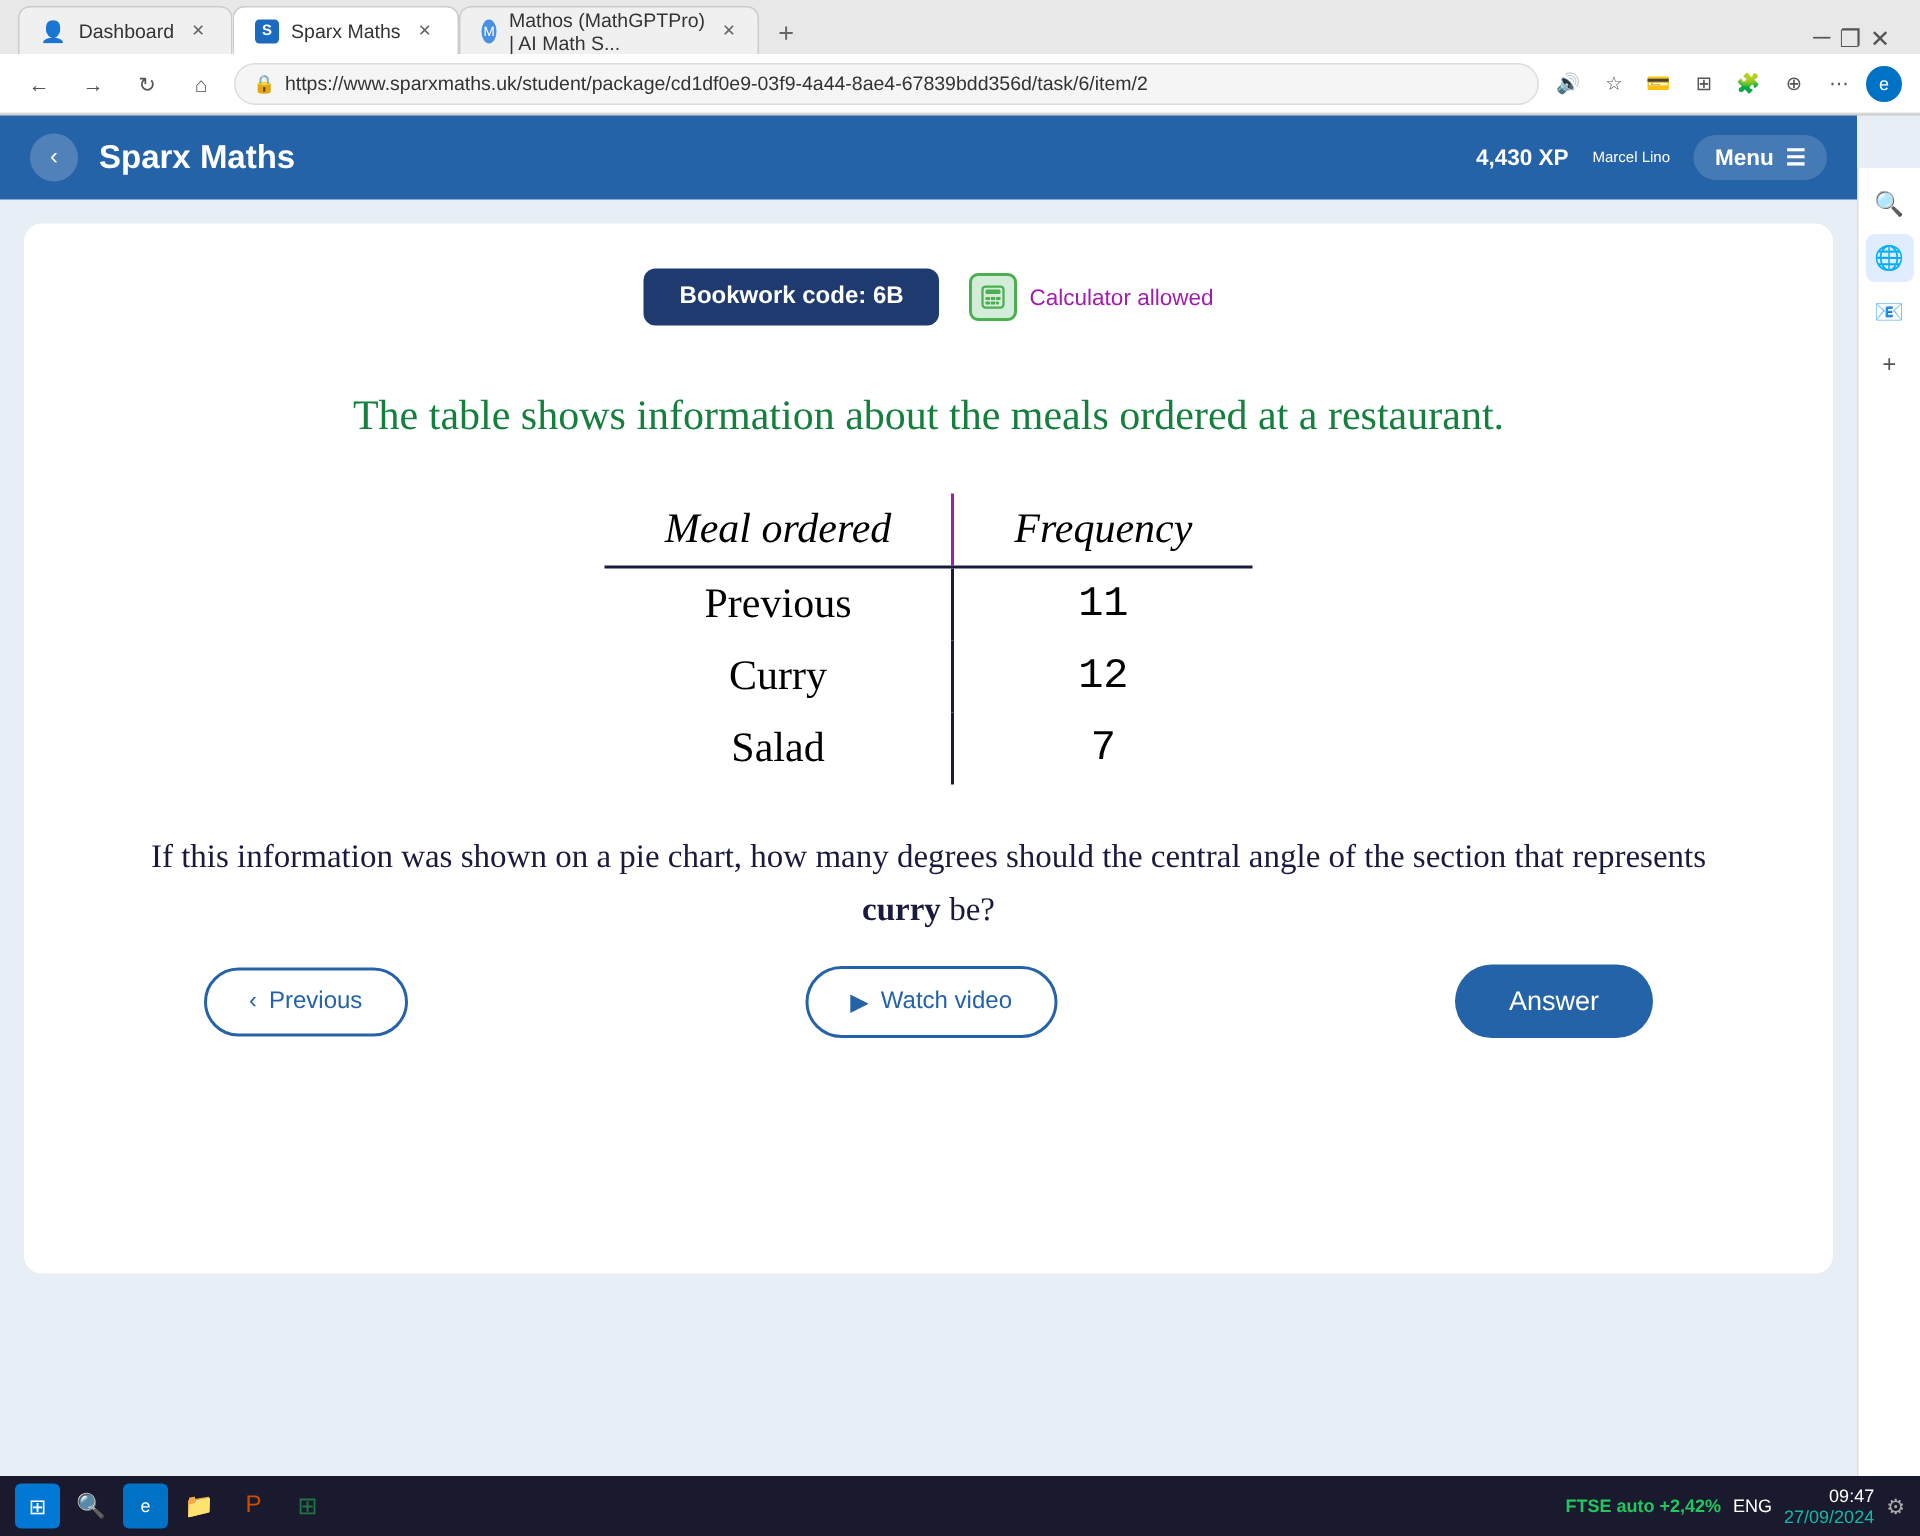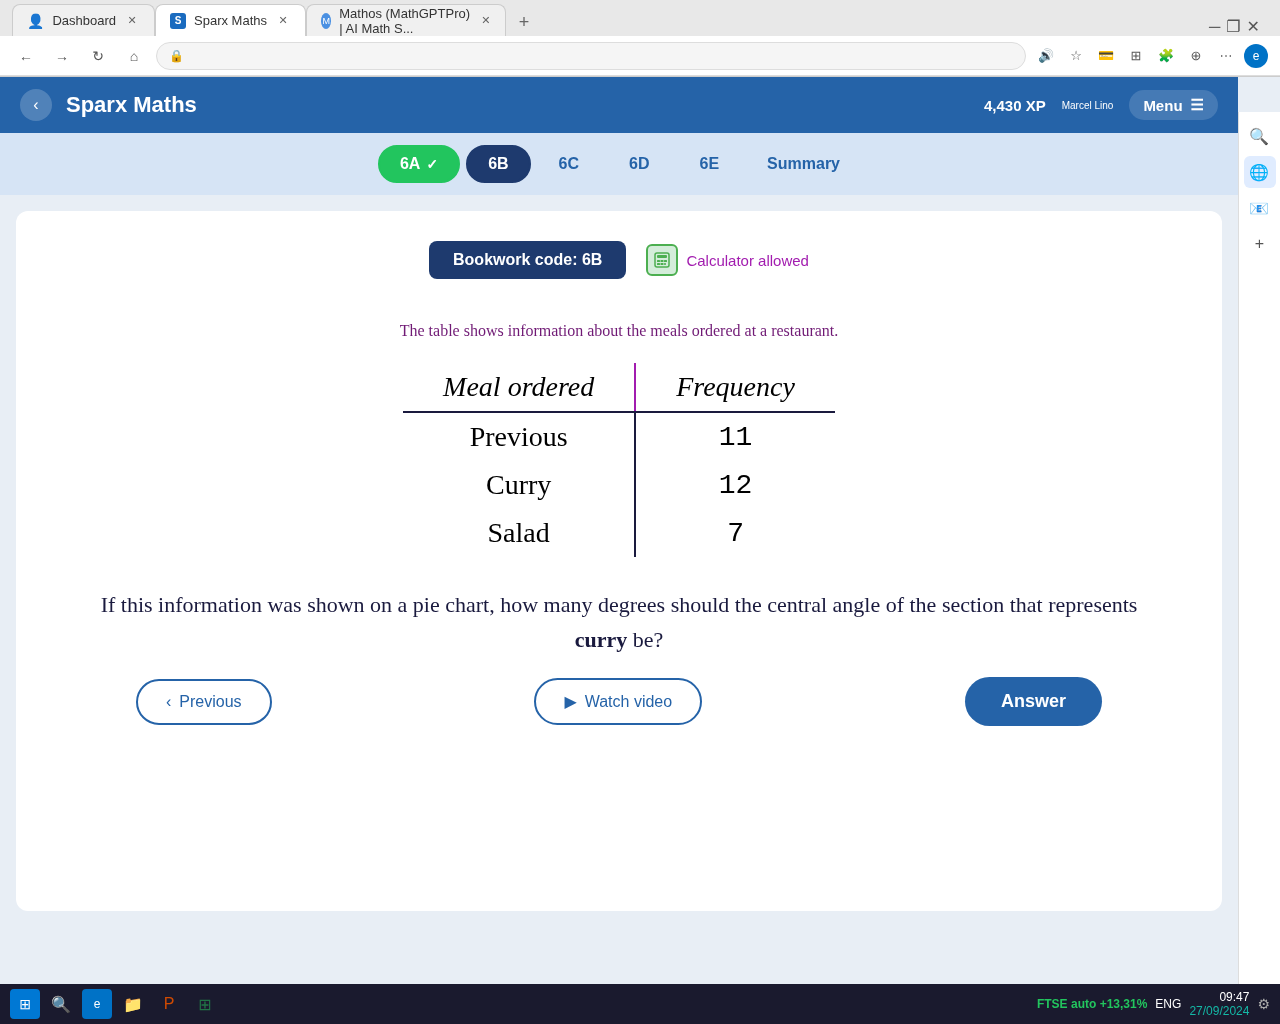--- a/index.html
+++ b/index.html
@@ -45,38 +45,38 @@
     .check-icon { font-size: 14px; }
 
     
     .question-container { background: white; margin: 16px; border-radius: 12px; padding: 30px 60px 40px; min-height: 700px; position: relative; }
     .bookwork-bar { display: flex; align-items: center; justify-content: center; gap: 20px; margin-bottom: 40px; }
     .bookwork-code { background: #1e3a6e; color: white; padding: 10px 24px; border-radius: 8px; font-size: 16px; font-weight: 600; }
     .calculator-badge { display: flex; align-items: center; gap: 8px; color: #a21caf; font-size: 15px; }
     .calc-icon { width: 32px; height: 32px; background: #d4edda; border: 2px solid #4caf50; border-radius: 6px; display: flex; align-items: center; justify-content: center; font-size: 14px; }
 
     
-    .question-text { text-align: center; font-size: 16px; color: #701a75; line-height: 1.5; margin-bottom: 20px; font-family: Georgia, serif; }
+    .question-text { text-align: center; font-size: 28px; color: #15803d; line-height: 1.5; margin-bottom: 30px; font-family: Georgia, serif; }
 
     
     .meal-table { margin: 0 auto 30px; border-collapse: collapse; font-family: Georgia, serif; font-size: 28px; color: #000000; }
     .meal-table th, .meal-table td { padding: 8px 40px; text-align: center; }
     .meal-table th { font-weight: normal; font-style: italic; border-bottom: 2px solid #1a1a3e; }
     .meal-table .divider-col { border-left: 2px solid #a21caf; }
     .meal-table td.divider-col { border-left: 2px solid #1a1a3e; font-family: Liberation Mono, monospace; }
 
     
     .question-text2 { text-align: center; font-size: 22px; color: #1a1a3e; line-height: 1.6; margin-top: 10px; font-family: Georgia, serif; }
     .bold { font-weight: bold; }
 
     
     .bottom-bar { display: flex; align-items: center; justify-content: space-between; padding: 20px 60px; }
     .prev-btn { display: flex; align-items: center; gap: 8px; padding: 12px 28px; border: 2px solid #2563a8; border-radius: 30px; background: white; color: #2563a8; font-size: 16px; cursor: pointer; font-weight: 500; }
     .watch-btn { display: flex; align-items: center; gap: 8px; padding: 12px 28px; border: 2px solid #2563a8; border-radius: 30px; background: white; color: #2563a8; font-size: 16px; cursor: pointer; font-weight: 500; }
-    .answer-btn { padding: 14px 36px; background: #2563a8; color: white; border: none; border-radius: 30px; font-size: 18px; font-weight: 700; cursor: pointer; }
+    .answer-btn { padding: 14px 36px; background: #2563a8; color: white; border: none; border-radius: 30px; font-size: 18px; font-weight: 400; cursor: pointer; }
 
     
     .taskbar { position: fixed; bottom: 0; left: 0; right: 0; height: 40px; background: #1a1a2e; display: flex; align-items: center; justify-content: space-between; padding: 0 10px; z-index: 100; }
     .taskbar-left { display: flex; align-items: center; gap: 6px; }
     .taskbar-icon { width: 30px; height: 30px; display: flex; align-items: center; justify-content: center; border-radius: 4px; cursor: pointer; font-size: 16px; }
     .taskbar-right { display: flex; align-items: center; gap: 8px; color: white; font-size: 12px; }
     .taskbar-time { text-align: right; }
     .stock-ticker { color: #22c55e; font-size: 12px; font-weight: 600; }
     .gear-icon { color: #aaa; font-size: 14px; cursor: pointer; }
   </style>
@@ -110,20 +110,21 @@
     </div>
   </div>
 
   <div class="address-bar">
     <div class="nav-btn">←</div>
     <div class="nav-btn">→</div>
     <div class="nav-btn">↻</div>
     <div class="nav-btn">⌂</div>
     <div class="url-bar">
       <span style="color:#555;margin-right:6px;font-size:12px;">🔒</span>
+      <span>https://www.sparxmaths.uk/student/package/cd1df0e9-03f9-4a44-8ae4-67839bdd356d/task/6/item/2</span>
     </div>
     <div class="browser-icons">
       <div class="browser-icon">🔊</div>
       <div class="browser-icon">☆</div>
       <div class="browser-icon">💳</div>
       <div class="browser-icon">⊞</div>
       <div class="browser-icon">🧩</div>
       <div class="browser-icon">⊕</div>
       <div class="browser-icon">⋯</div>
       <div class="browser-icon" style="width:24px;height:24px;background:#0072c6;border-radius:50%;color:white;font-size:12px;display:flex;align-items:center;justify-content:center;">e</div>
@@ -149,41 +150,20 @@
     <div class="header-right">
       <span class="xp-badge">4,430 XP</span>
       <span class="user-name">Marcel Lino</span>
       <div class="menu-btn">
         <span>Menu</span>
         <span>☰</span>
       </div>
     </div>
   </div>
 
-  <div class="task-tabs">
-    <div class="task-tab completed">
-      <span>6A</span>
-      <span class="check-icon">✓</span>
-    </div>
-    <div class="task-tab active">
-      <span>6B</span>
-    </div>
-    <div class="task-tab">
-      <span>6C</span>
-    </div>
-    <div class="task-tab">
-      <span>6D</span>
-    </div>
-    <div class="task-tab">
-      <span>6E</span>
-    </div>
-    <div class="task-tab summary">
-      <span>Summary</span>
-    </div>
-  </div>
 
   <div class="question-container">
 
     <div class="bookwork-bar">
       <div class="bookwork-code">Bookwork code: 6B</div>
       <div class="calculator-badge">
         <div class="calc-icon">
           <svg width="18" height="18" viewBox="0 0 18 18">
             <rect x="2" y="2" width="14" height="14" rx="2" fill="#d4edda" stroke="#4caf50" stroke-width="1.5"></rect>
             <rect x="4" y="4" width="10" height="3" rx="1" fill="#4caf50"></rect>
@@ -251,21 +231,21 @@
     <div class="taskbar-icon" style="background:#0078d4;color:white;font-size:14px;">⊞</div>
     <div class="taskbar-icon" style="color:#aaa;">🔍</div>
     <div class="taskbar-icon" style="background:#0072c6;border-radius:4px;color:white;font-size:12px;">e</div>
     <div class="taskbar-icon" style="color:#ffd700;">📁</div>
     <div class="taskbar-icon" style="color:#d04a02;">P</div>
     <div class="taskbar-icon" style="color:#217346;">⊞</div>
   </div>
   <div class="taskbar-right">
     <span class="stock-ticker">
       <span>FTSE auto</span>
-      <span>+13,31%</span>
+      <span>+2,42%</span>
     </span>
     <span style="color:white;">ENG</span>
     <div class="taskbar-time">
       <div style="color:white;">09:47</div>
       <div style="color:#14b8a6;">27/09/2024</div>
     </div>
     <span class="gear-icon">⚙</span>
   </div>
 </div>
 

